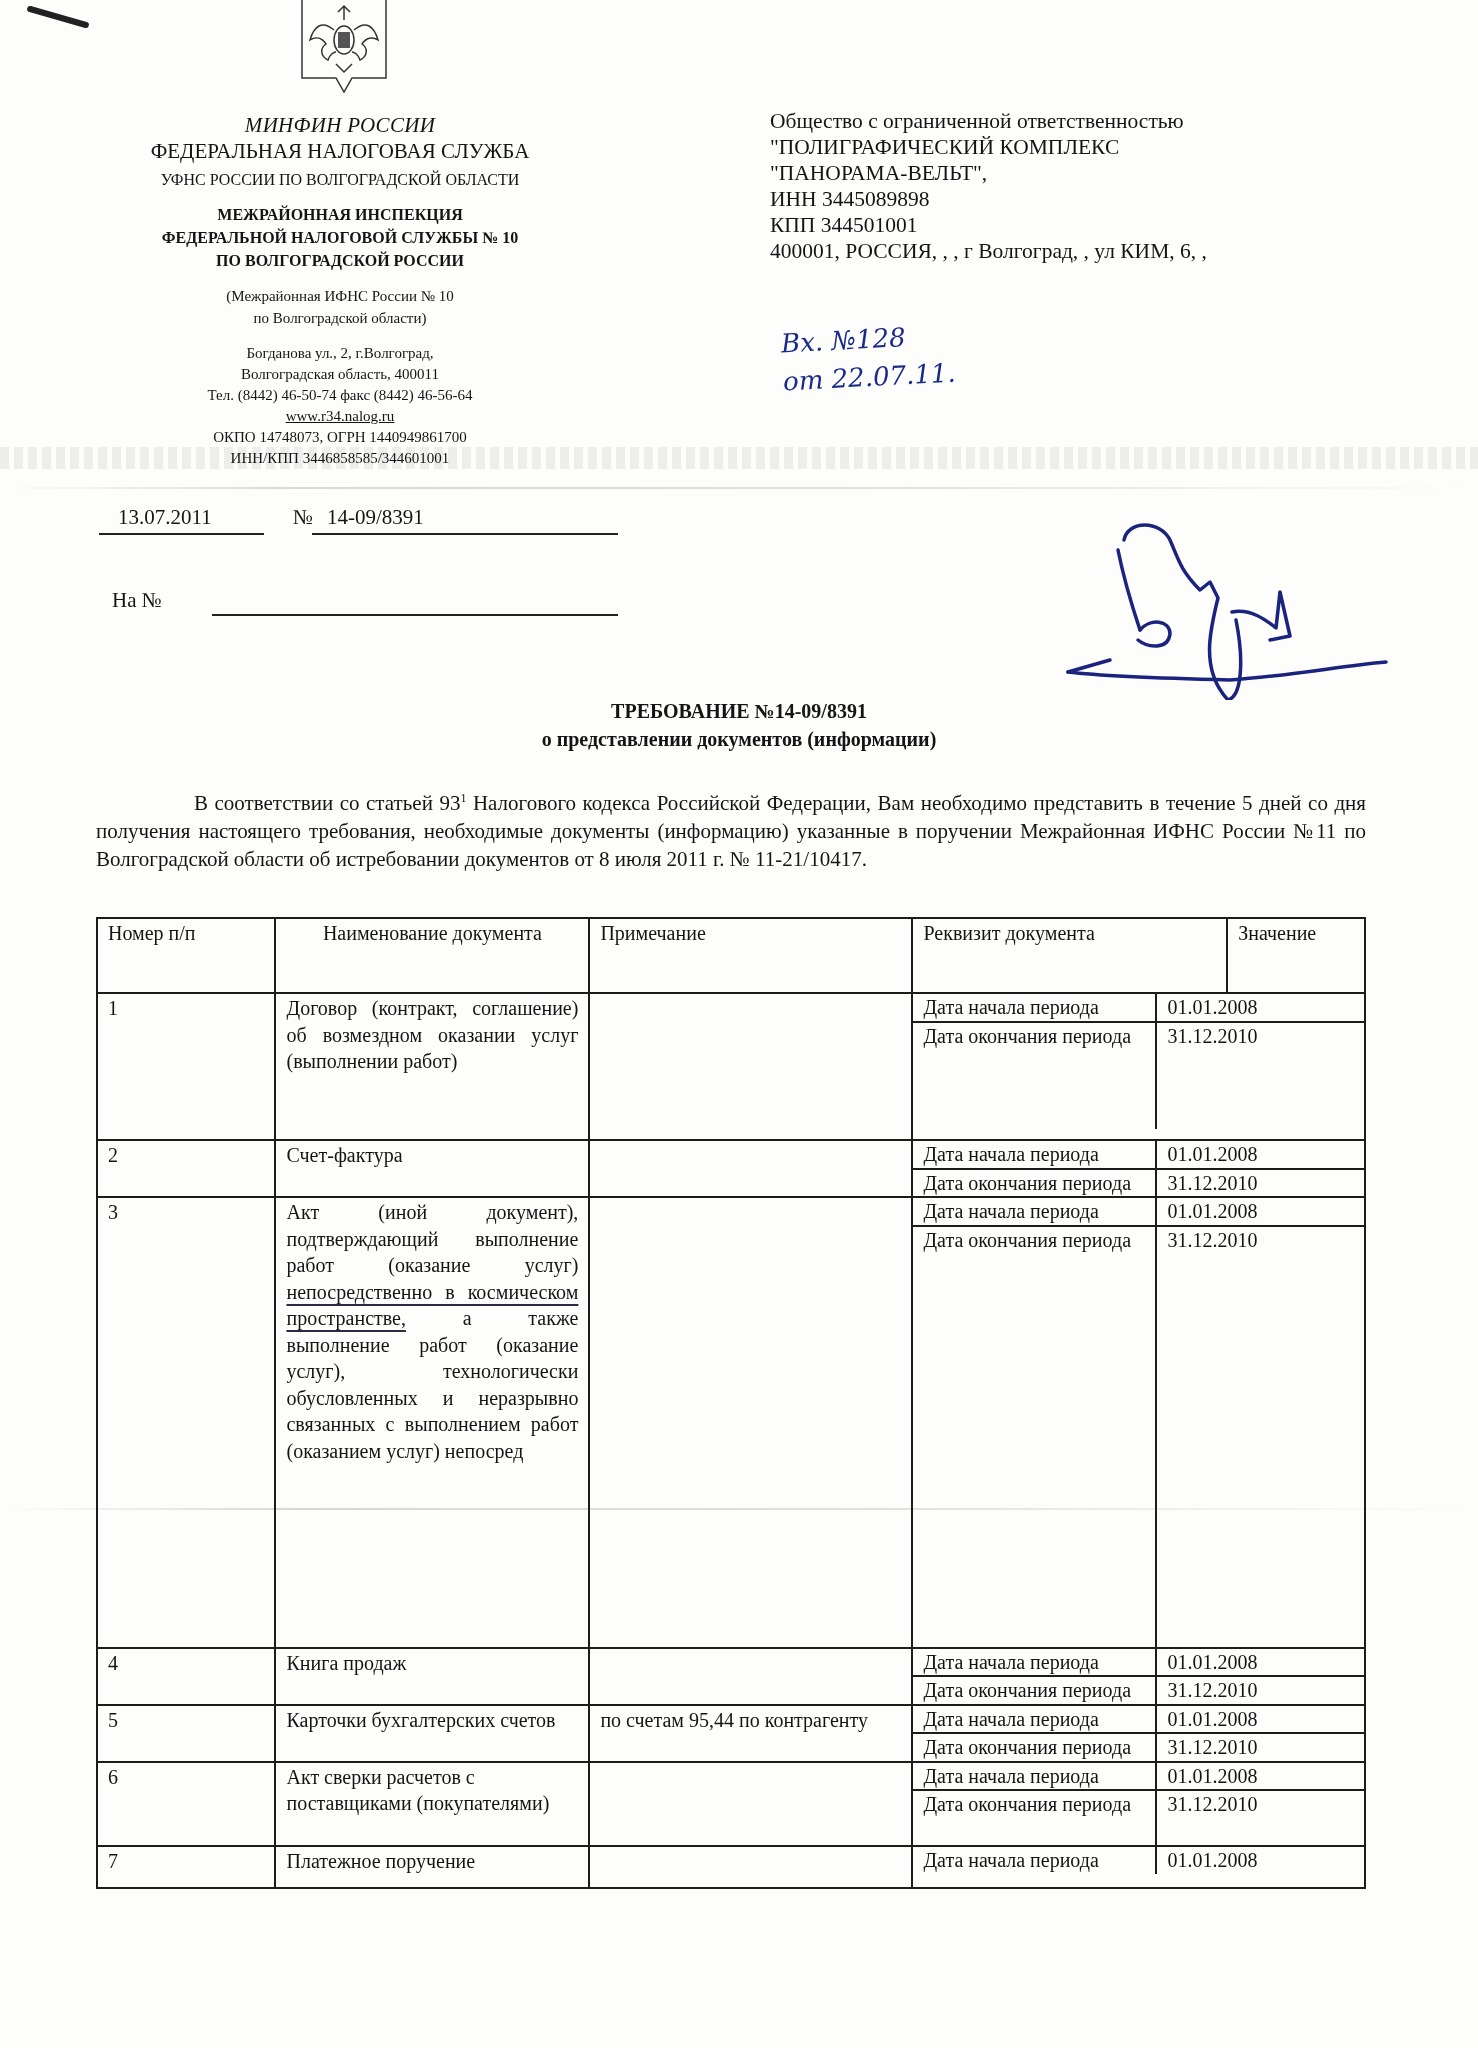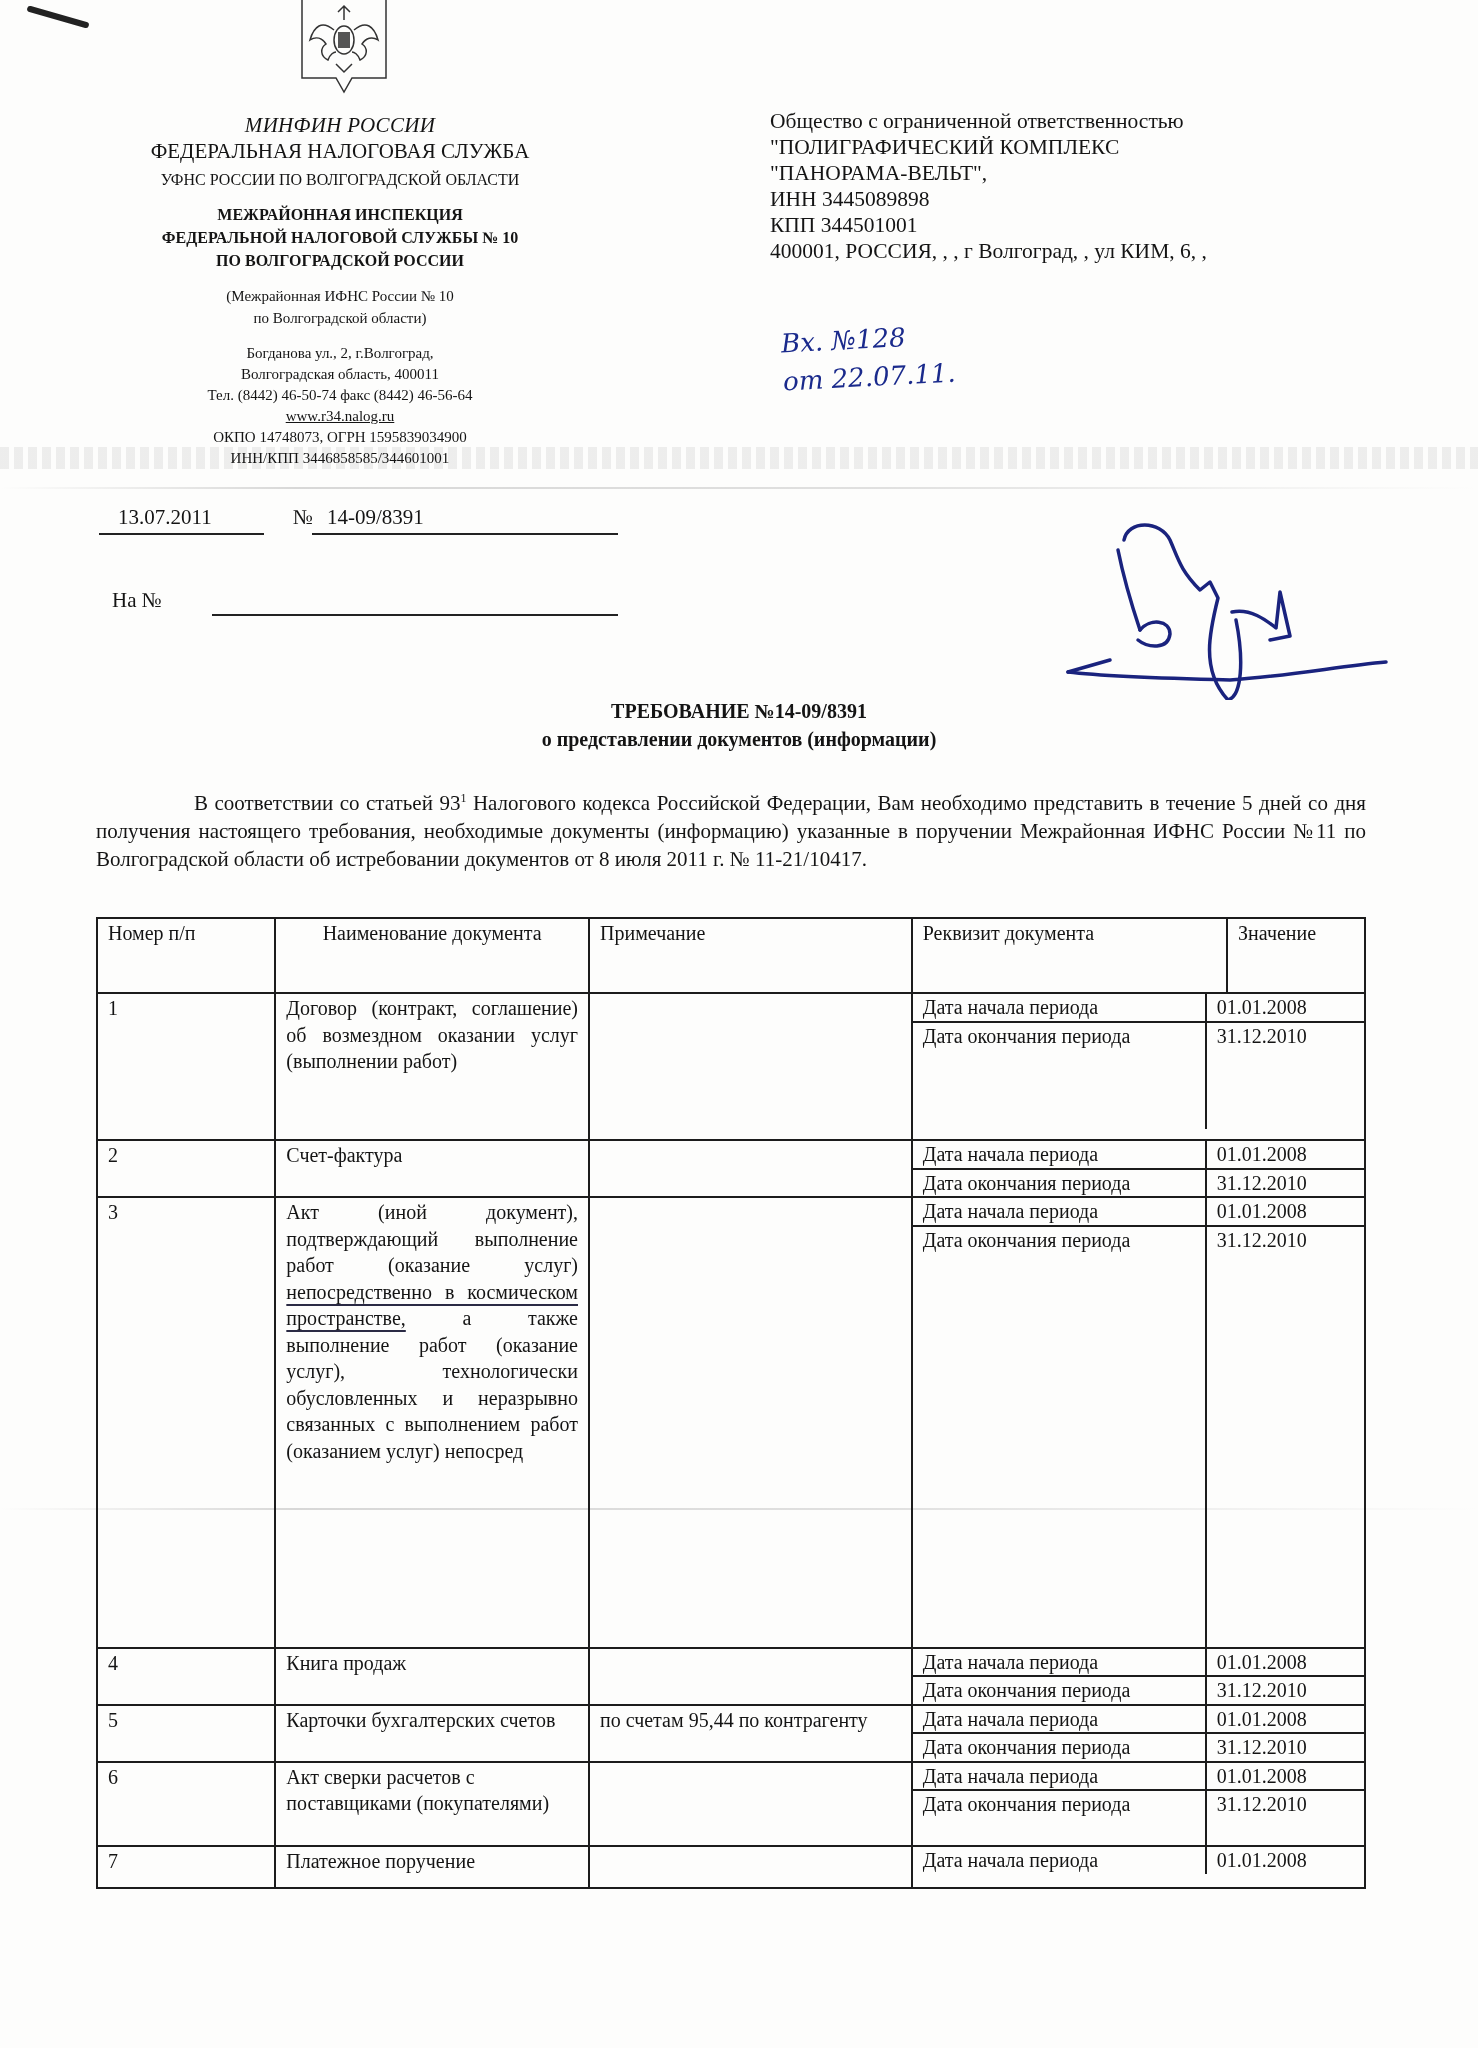--- a/index.html
+++ b/index.html
@@ -36,21 +36,21 @@
   table.req td{border:2px solid #1c1c1c;vertical-align:top;padding:1px 10px 12px 10px;}
   table.req tr.head td{height:60px;}
   .c1{width:158px;}
   .c2{width:294px;text-align:justify;}
   .c3{width:304px;text-align:justify;}
   .c4{width:294px;}
   .c5{width:116px;}
   td.rc{padding:0!important;}
   .sub{display:flex;border-bottom:2px solid #1c1c1c;}
   .sub:last-child{border-bottom:none;}
-  .sub .k{width:294px;padding:0 10px;border-right:2px solid #1c1c1c;box-sizing:border-box;}
+  .sub .k{width:244px;padding:0 10px;border-right:2px solid #1c1c1c;box-sizing:border-box;}
   .sub .v{flex:1;padding:0 10px;}
   .underlined{text-decoration:underline;text-decoration-color:#2a2a44;text-underline-offset:5px;}
   .sig{left:1010px;top:500px;width:380px;height:200px;}
 </style>
 </head>
 <body>
 
 <div class="abs corner-mark"></div>
 <div class="bleed" style="top:487px;"></div>
 <div class="bleed-text" style="left:0;top:447px;width:1478px;"></div>
@@ -78,21 +78,21 @@
 </div>
 <div class="abs lh lh5">
   <div>(Межрайонная ИФНС России № 10</div>
   <div>по Волгоградской области)</div>
 </div>
 <div class="abs lh lh6">
   <div>Богданова ул., 2, г.Волгоград,</div>
   <div>Волгоградская область, 400011</div>
   <div>Тел. (8442) 46-50-74  факс (8442) 46-56-64</div>
   <div class="link">www.r34.nalog.ru</div>
-  <div>ОКПО 14748073, ОГРН 1595839034900</div>
+  <div>ОКПО 14748073, ОГРН 1440949861700</div>
   <div>ИНН/КПП 3446858585/344601001</div>
 </div>
 
 <div class="abs addr">
   <div>Общество с ограниченной ответственностью</div>
   <div>"ПОЛИГРАФИЧЕСКИЙ КОМПЛЕКС</div>
   <div>"ПАНОРАМА-ВЕЛЬТ",</div>
   <div>ИНН 3445089898</div>
   <div>КПП 344501001</div>
   <div>400001, РОССИЯ, , , г Волгоград, , ул КИМ, 6, ,</div>

